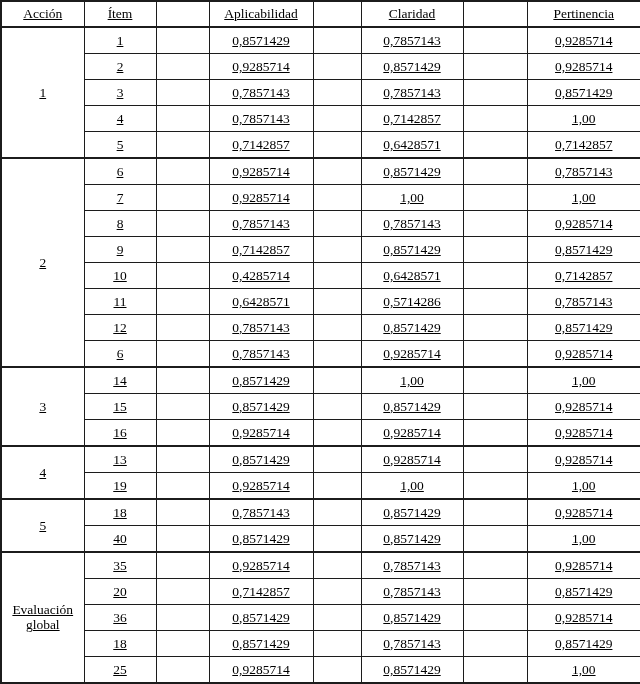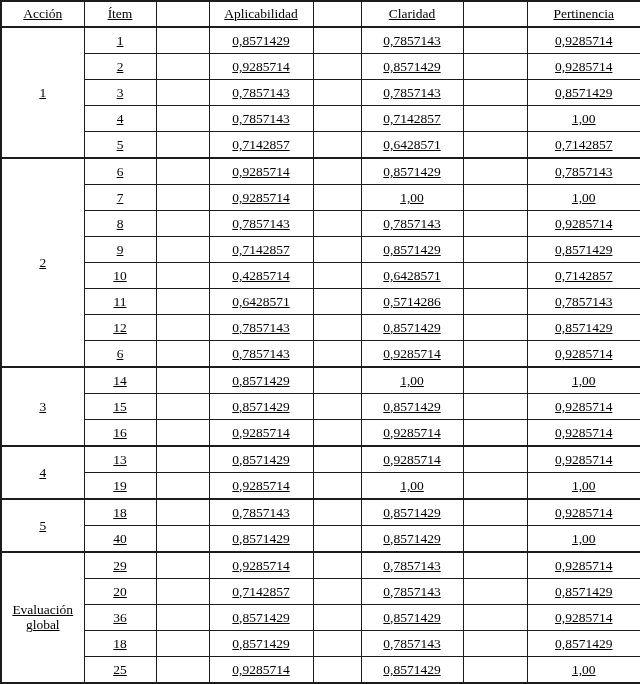--- a/index.html
+++ b/index.html
@@ -262,21 +262,21 @@
           <td>40</td>
           <td></td>
           <td>0,8571429</td>
           <td></td>
           <td>0,8571429</td>
           <td></td>
           <td>1,00</td>
         </tr>
         <tr class="group-start">
           <td class="accion-cell" rowspan="5">Evaluación global</td>
-          <td>29</td>
+          <td>35</td>
           <td></td>
           <td>0,9285714</td>
           <td></td>
           <td>0,7857143</td>
           <td></td>
           <td>0,9285714</td>
         </tr>
         <tr>
           <td>20</td>
           <td></td>

